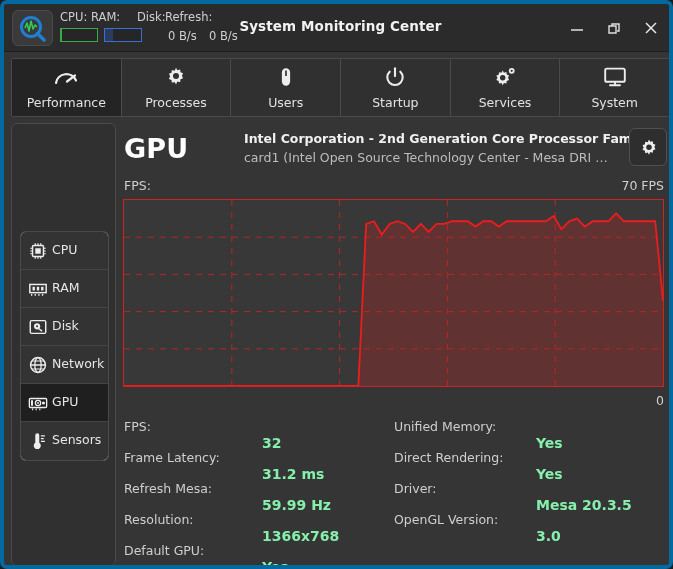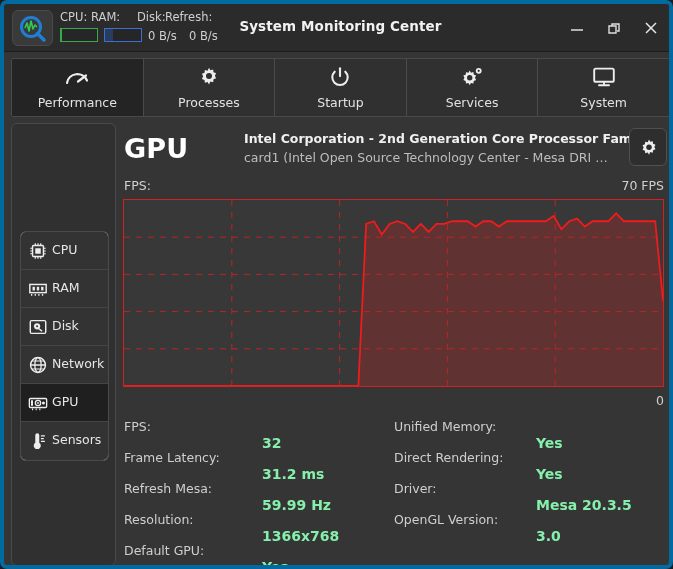--- a/index.html
+++ b/index.html
@@ -60,21 +60,21 @@
   .ms-labels { position: absolute; left: 0; top: 1px; width: 170px; height: 15px;}
   .ms-lab { position: absolute; white-space: nowrap; }
   .ms-row2 { position: absolute; left: 0; top: 18px; width: 170px; height: 17px;}
   .bar-outline {
     position: absolute;
     width: 38px; height: 14px;
     box-sizing: border-box;
     background: #262626;
   }
   .bar-fill { position: absolute; left: 0; top: 0; height: 100%; }
-  .ms-val { position: absolute; white-space: nowrap; }
+  .ms-val { position: absolute; white-space: nowrap; margin-left: 20px; }
 
   .win-title {
     position: absolute;
     left: 0; top: 14px;
     width: 673px;
     text-align: center;
     font-size: 13.5px;
     font-weight: bold;
     color: #f2f2f2;
     letter-spacing: 0.1px;
@@ -342,20 +342,29 @@
     <div class="tab">
       <span class="tab-icon">
         <svg width="22" height="22" viewBox="0 0 24 24">
           <path fill="#ededed" d="M12 1.8l1.5 2.7 3-0.7 0.4 3.05 2.85 1.1-1.35 2.75 1.35 2.75-2.85 1.1-0.4 3.05-3-0.7L12 20.2l-1.5-2.7-3 0.7-0.4-3.05-2.85-1.1L5.6 11.3 4.25 8.55 7.1 7.45l0.4-3.05 3 0.7z"></path>
           <circle cx="12" cy="11" r="3.3" fill="#303030"></circle>
         </svg>
       </span>
       <span class="tab-label">Processes</span>
     </div>
 
+    <div class="tab">
+      <span class="tab-icon">
+        <svg width="22" height="22" viewBox="0 0 24 24">
+          <rect x="7.5" y="2.5" width="9" height="19" rx="4.5" fill="#ededed"></rect>
+          <line x1="12" y1="5" x2="12" y2="11" stroke="#303030" stroke-width="1.8"></line>
+        </svg>
+      </span>
+      <span class="tab-label">Users</span>
+    </div>
 
     <div class="tab">
       <span class="tab-icon">
         <svg width="22" height="22" viewBox="0 0 24 24">
           <path d="M6.2 6.2 A8.4 8.4 0 1 0 17.8 6.2" fill="none" stroke="#ededed" stroke-width="2.3" stroke-linecap="round"></path>
           <line x1="12" y1="2.4" x2="12" y2="11" stroke="#ededed" stroke-width="2.3" stroke-linecap="round"></line>
         </svg>
       </span>
       <span class="tab-label">Startup</span>
     </div>

